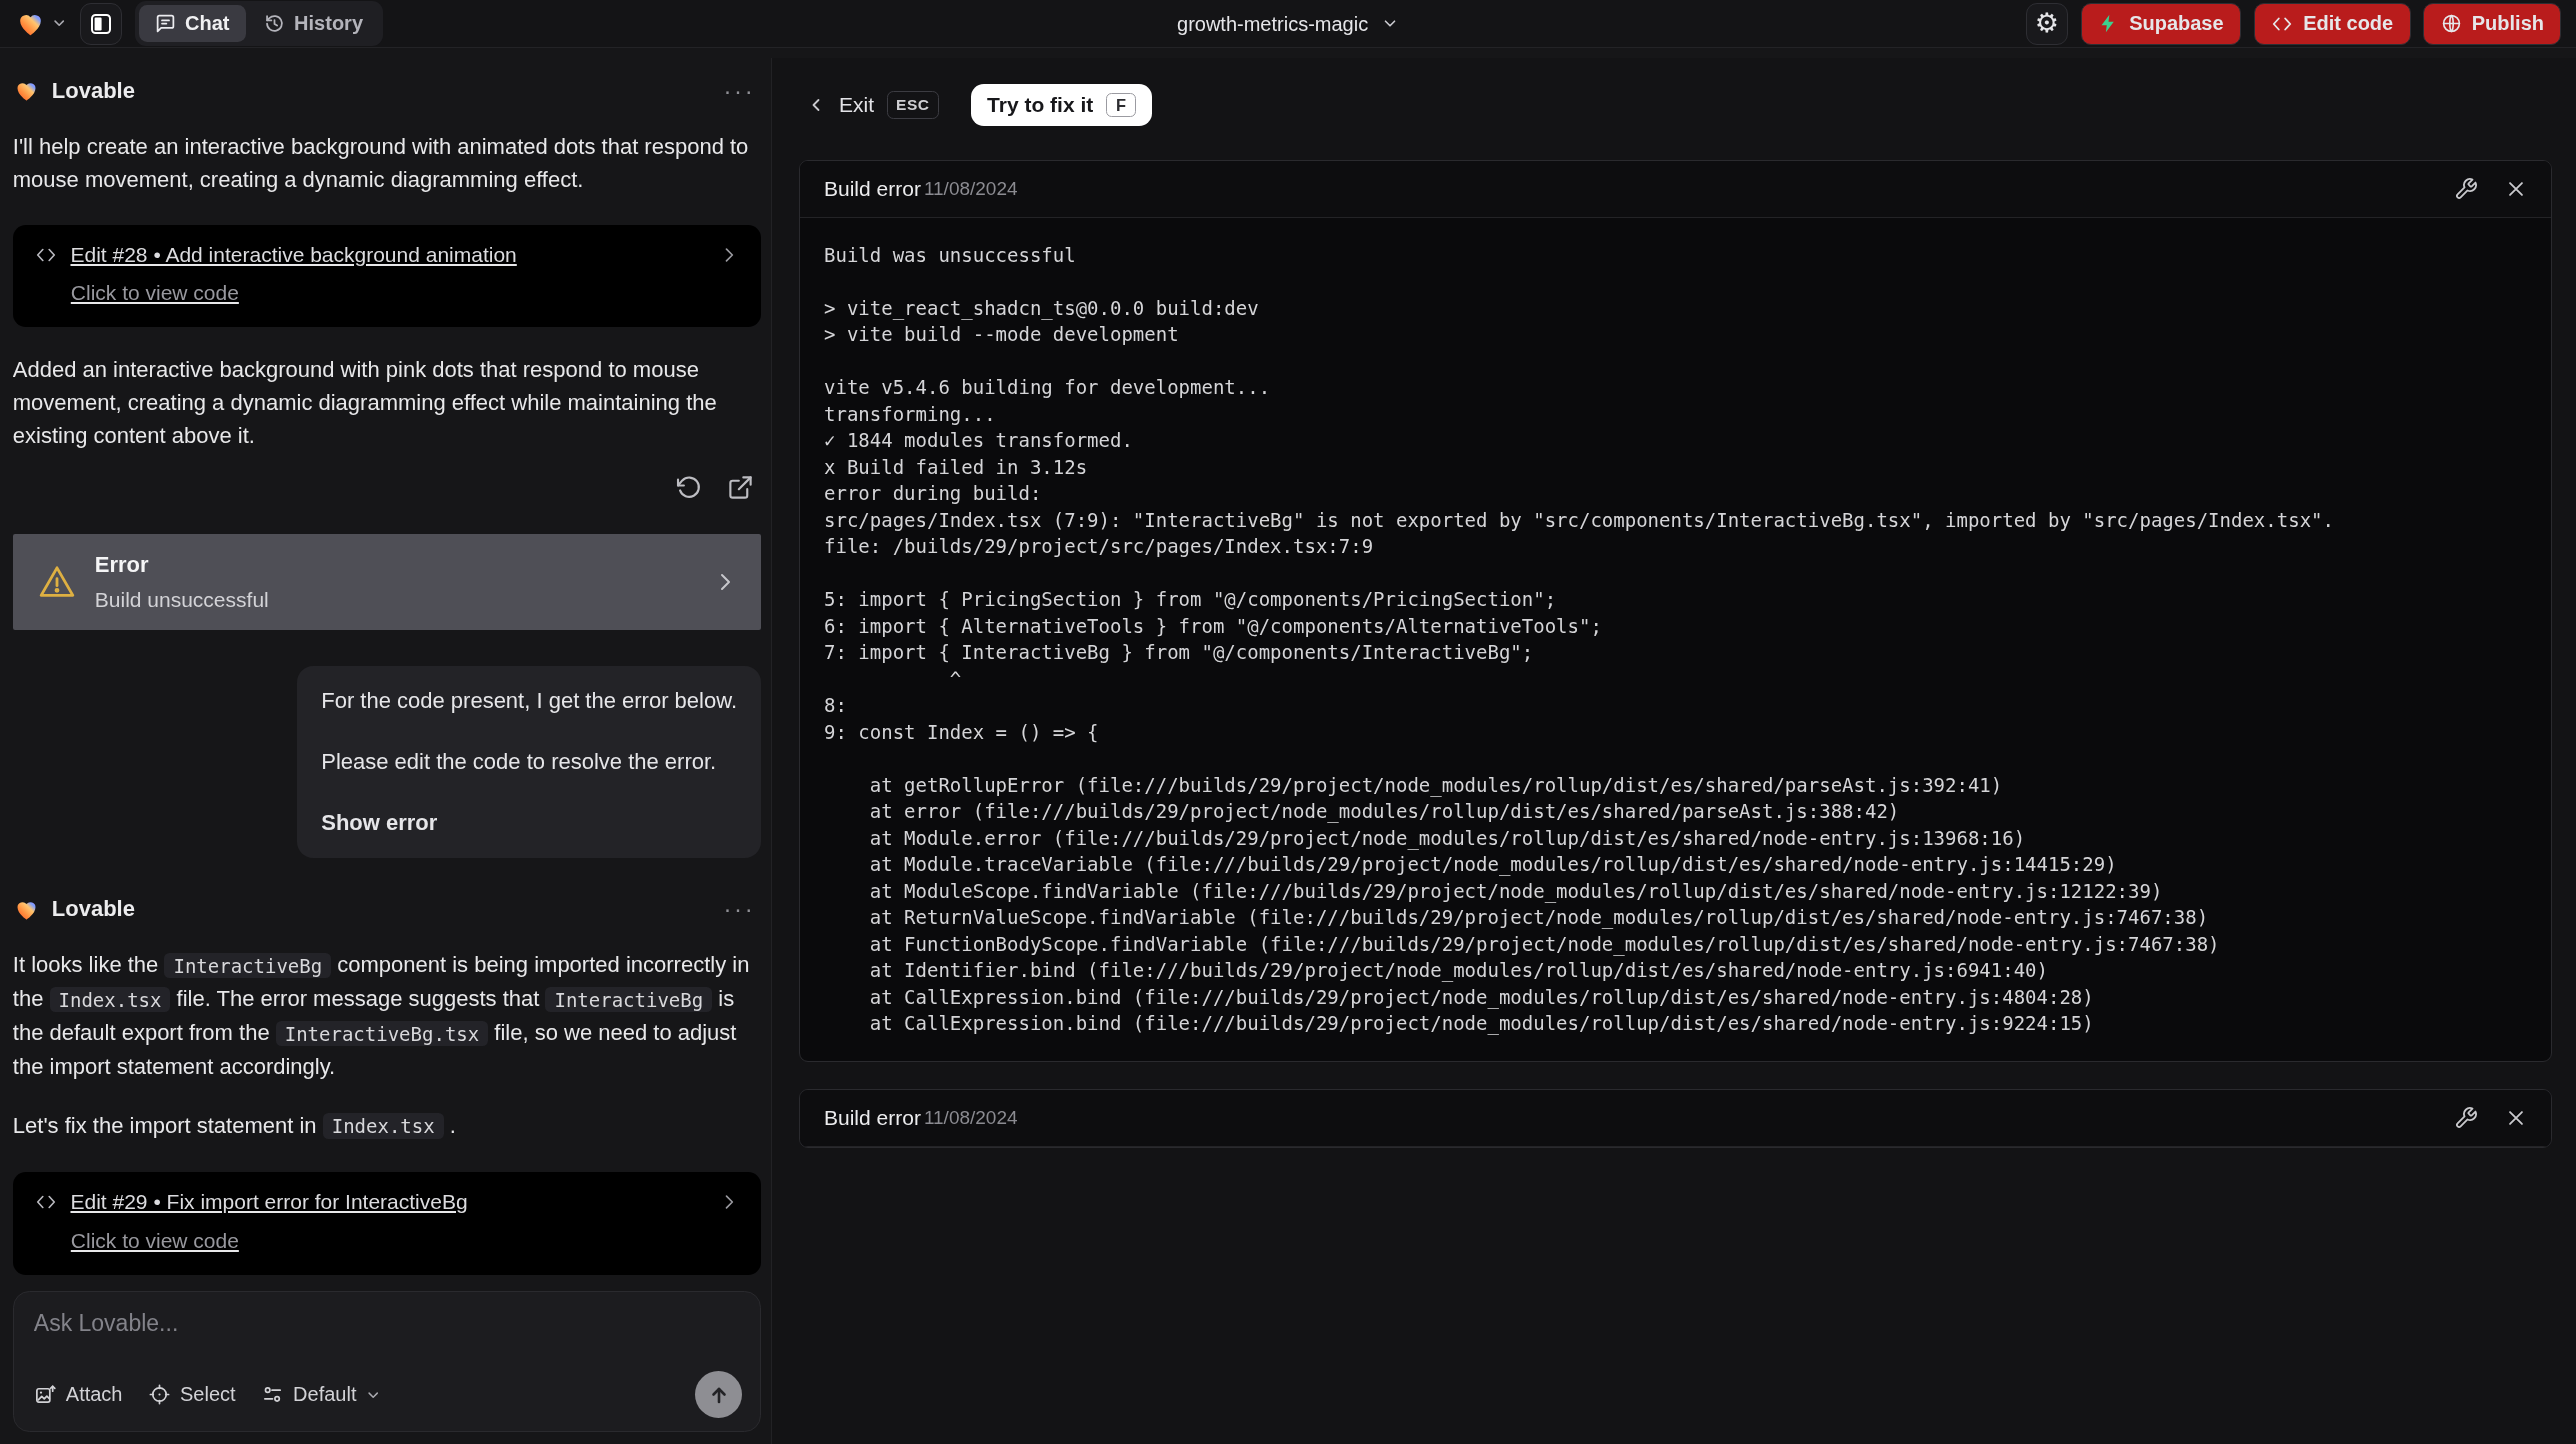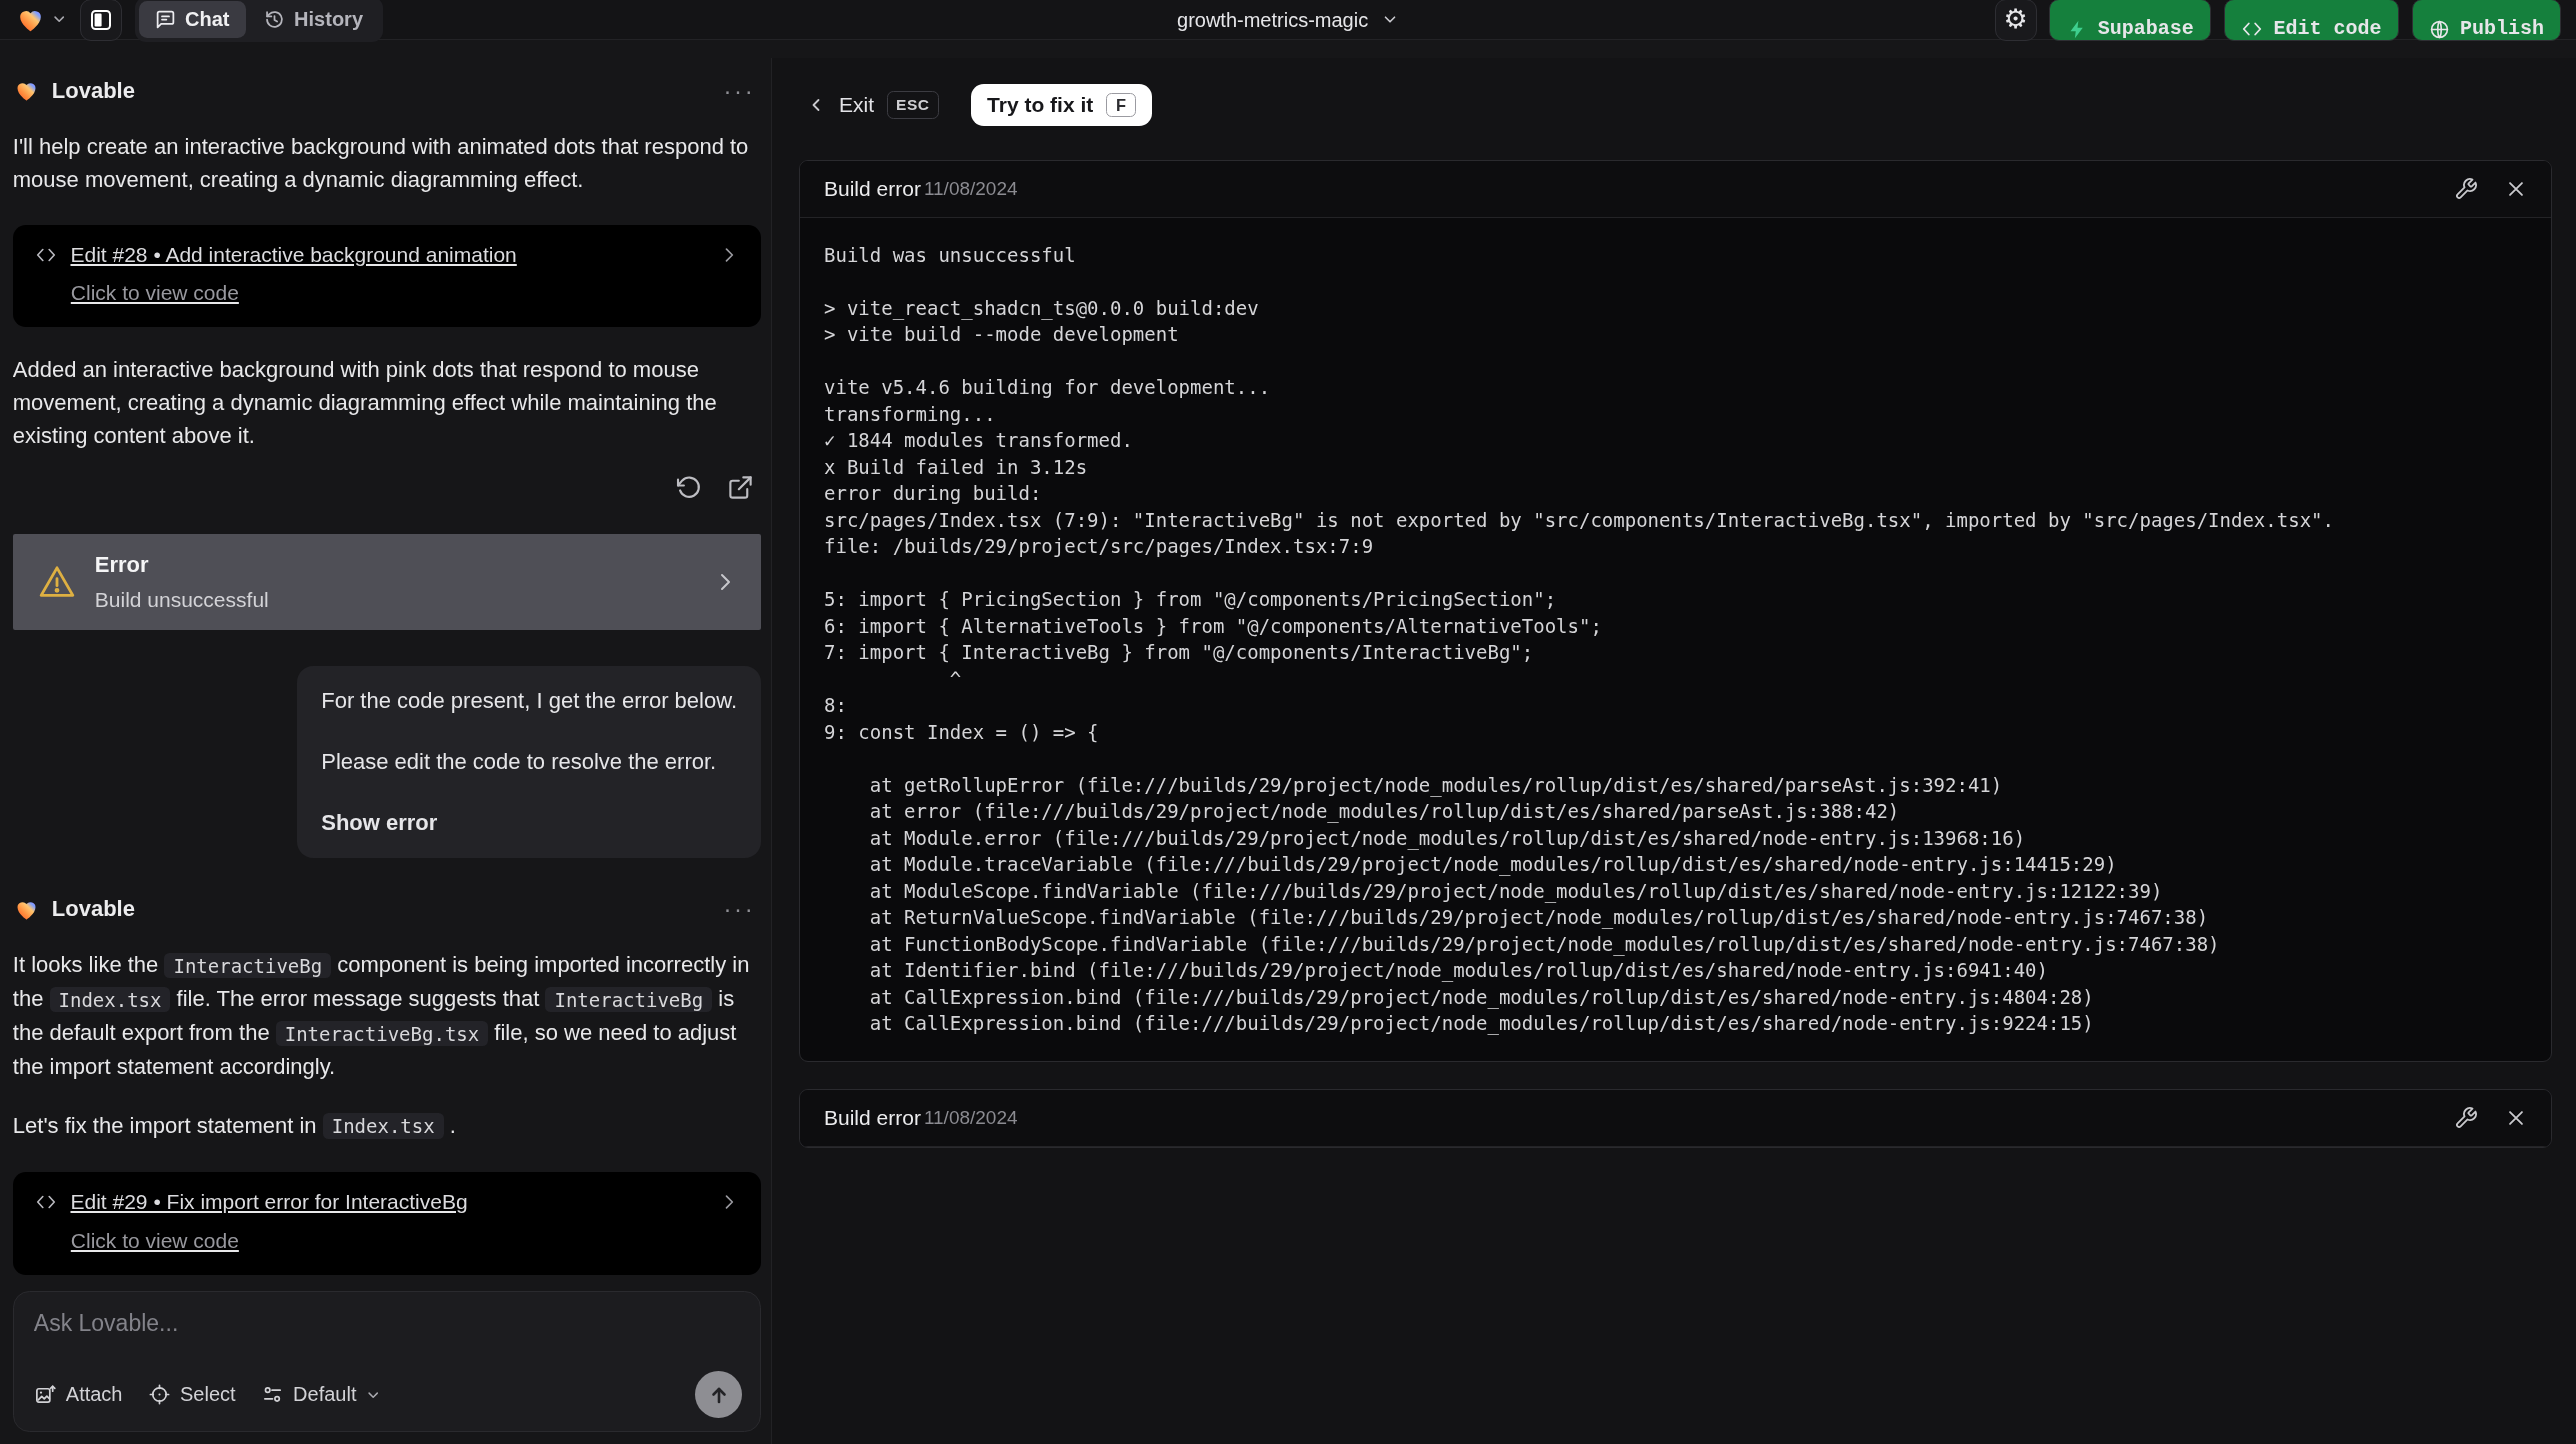--- a/index.html
+++ b/index.html
@@ -7,21 +7,21 @@
   body {
     background:#161618;
     color:#e8e8ea;
     font-family:"Liberation Sans", sans-serif;
     position:relative;
   }
   svg { display:block; }
 
   
   .topbar {
-    position:absolute; top:0; left:0; right:0; height:40px;
+    position:absolute; top:0; left:0; right:0; height:48px;
     display:flex; align-items:center; padding:0 14.6px;
     background:#141416; border-bottom:0.9px solid #232326;gap:8px;
   }
   .topbar-left { display:flex; align-items:center; gap:12.8px; }
   .logo-wrap { display:flex; align-items:center; gap:5.5px; cursor:pointer; }
   .icon-btn {
     width:42px; height:42px; border-radius:11px;
     display:flex; align-items:center; justify-content:center;
     background:transparent; border:0.9px solid transparent; cursor:pointer; color:#e6e6e9;
   }
@@ -34,23 +34,23 @@
     font-size:20px; font-weight:600; color:#b4b4bb; cursor:pointer;
   }
   .seg-tab.active { background:#3a3a41; color:#f0f0f2; }
   .project-select {
     position:absolute; left:50%; top:50%; transform:translate(-50%,-50%);
     display:flex; align-items:center; gap:12.8px; cursor:pointer;
   }
   .project-select .name { font-size:20px; font-weight:500; color:#e6e6e9; }
   .topbar-right { margin-left:auto; display:flex; align-items:center; gap:12.8px; }
   .tb-btn {
-    display:flex; align-items:flex-end; gap:10px; height:42px; padding:0 16.4px;
-    background:#15803d; border:0.9px solid #2e2e33; border-radius:10px;
-    font-size:20px; font-weight:600; color:#e6e6e9; cursor:pointer;font-family:Liberation Mono, monospace;
+    display:flex; align-items:center; gap:10px; height:42px; padding:0 16.4px;
+    background:#b91c1c; border:0.9px solid #2e2e33; border-radius:10px;
+    font-size:20px; font-weight:600; color:#e6e6e9; cursor:pointer;
   }
   .gear-glyph { font-size:27px; line-height:1; color:#e6e6e9; }
 
   
   .chat {
     position:absolute; top:58px; left:0; width:771px; bottom:0;
     display:flex; flex-direction:column;
     padding:0 10px 12.8px 12.8px; background:#161618;
   }
   .chat-scroll {

